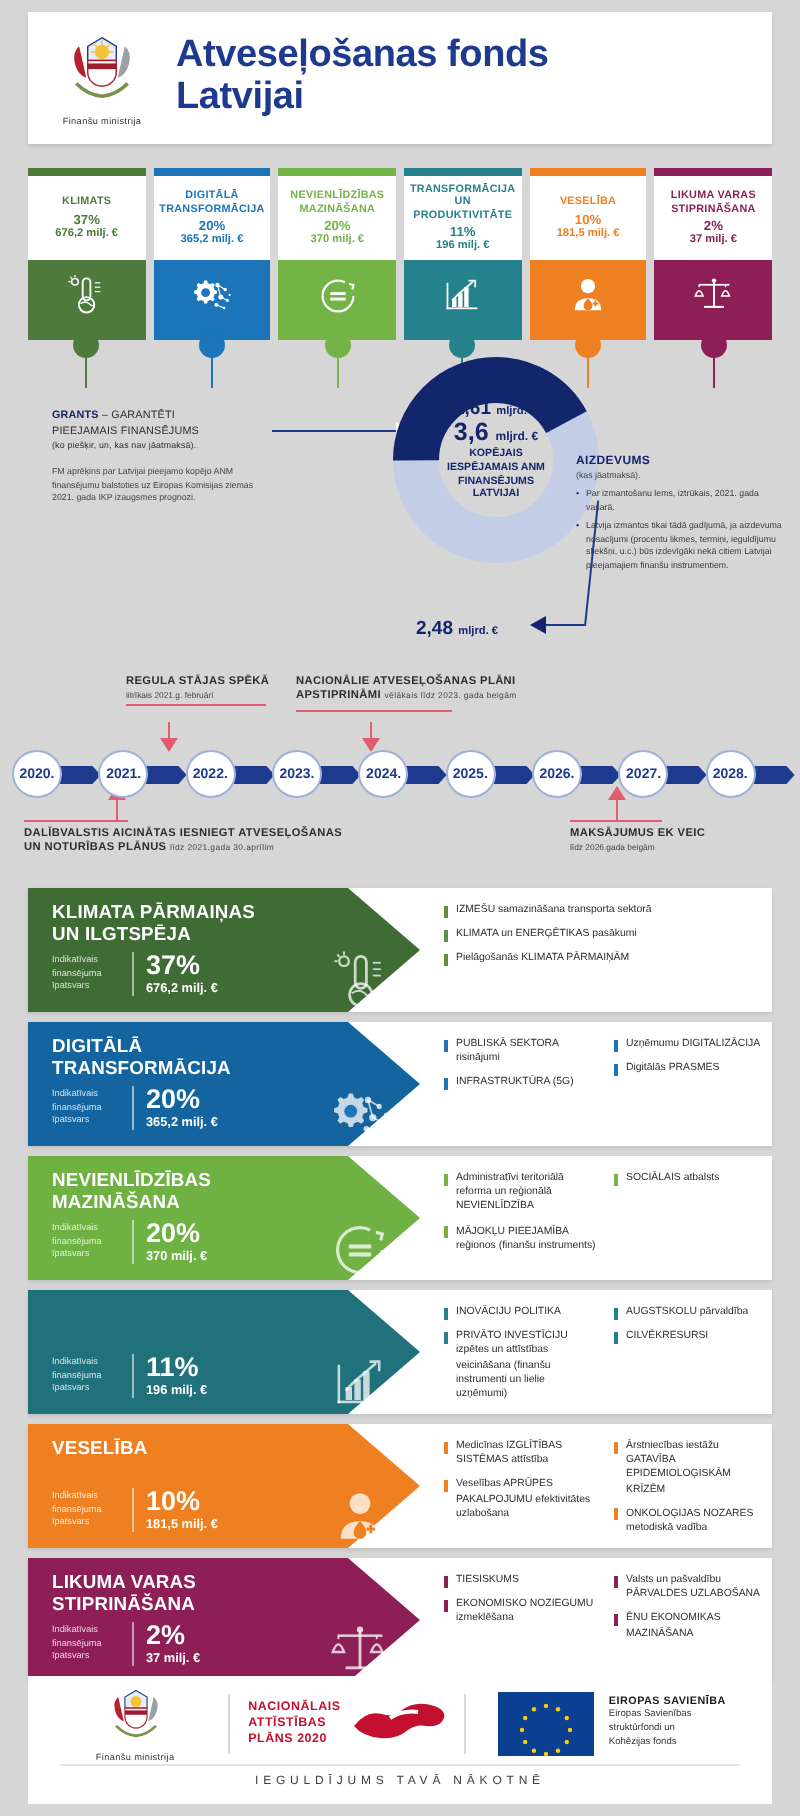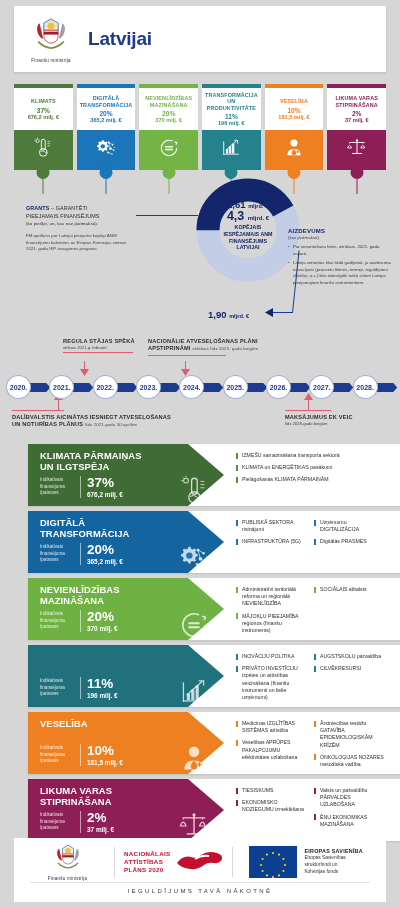--- a/index.html
+++ b/index.html
@@ -84,21 +84,21 @@
   .chev svg { width:100%; height:100%; display:block; }
 
   .ann { position:absolute; }
   .ann .a1 { font-size:5.6px; font-weight:bold; color:#2d2d2d; letter-spacing:.2px; line-height:1.3;}
   .ann .a2 { font-size:4.2px; color:#444; font-weight:normal; }
   .ann .rule { height:1px; background:#e05c70; }
   .vline { position:absolute; width:1px; background:#e05c70; }
 
   
   .rows { position:absolute; left:0; top:444px; width:400px; }
-  .prow { position:relative; margin:0 0 5px 14px; height:62px; }
+  .prow { position:relative; margin:0 0 5px 0; height:62px; }
   .prow .white { position:absolute; left:14px; top:0; width:372px; height:100%; background:#fff; box-shadow:0 1px 2px rgba(0,0,0,.10); }
   .arrowbox { position:absolute; left:14px; top:0; height:100%; width:196px; }
   .arrowbox svg { position:absolute; inset:0; width:100%; height:100%; }
   .arrow-content { position:absolute; inset:0; padding:7px 0 0 12px; color:#fff; }
   .ptitle { font-weight:bold; font-size:9.4px; line-height:1.16; letter-spacing:.1px; }
   .ptitle.small { font-size:7.4px; }
   .pmeta { position:absolute; left:12px; bottom:8px; display:flex; align-items:center; }
   .pmeta .lab { font-size:4.6px; line-height:1.35; opacity:.82; width:34px; }
   .pmeta .divider { width:1px; height:22px; background:rgba(255,255,255,.55); margin:0 6px; }
   .pmeta .vals .pct { font-weight:bold; font-size:13.5px; line-height:1; }
@@ -142,20 +142,21 @@
         </g>
         <path d="M20 20 h20 v8 a10 10 0 0 1 -10 10 a10 10 0 0 1 -10 -10 z" fill="#fff" stroke="#b01c2e" stroke-width="1"></path>
         <rect x="20" y="22" width="20" height="4" fill="#9d1c2e"></rect>
         <path d="M14 10 q-5 4 -3 12 q2 8 8 10" fill="#b8202e"></path>
         <path d="M46 10 q5 4 3 12 q-2 8 -8 10" fill="#9aa0a6"></path>
         <path d="M12 36 q8 8 18 9 q10 -1 18 -9" stroke="#7a8f4a" stroke-width="2.5" fill="none"></path>
       </svg>
       <div class="crest-cap">Finanšu ministrija</div>
     </div>
     <div>
+      <div class="header-title">Atveseļošanas fonds</div>
       <div class="header-title">Latvijai</div>
     </div>
   </div>
 
   <div class="cards" id="cards">
       <div class="card">
         <div class="topbar" style="background:#4e7a3c"></div>
         <div class="body">
           <div class="cname" style="color:#4e7a3c">KLIMATS</div>
           <div class="cpct" style="color:#4e7a3c">37%</div>
@@ -313,27 +314,27 @@
     <svg style="position:absolute; left:198px; top:35px; width:9px; height:9px;" viewBox="0 0 9 9">
         <path d="M0 0 L8 4.5 L0 9 Z" fill="#fff"></path>
       </svg>
 
     <div class="donut">
       <svg viewBox="0 0 104 104">
         <circle cx="52" cy="52" r="40" fill="none" stroke="#c3cde6" stroke-width="23"></circle>
         <circle cx="52" cy="52" r="40" fill="none" stroke="#14266b" stroke-width="23" stroke-dasharray="106 145" stroke-dashoffset="63" transform="rotate(-90 52 52)"></circle>
       </svg>
       <div class="center-text">
-        <div class="big"><span style="font-size:12.5px">4,3</span> <span>mljrd. €</span></div>
+        <div class="big"><span style="font-size:12.5px">3,6</span> <span>mljrd. €</span></div>
         <div class="sub" id="donut-caption">KOPĒJAIS<br>IESPĒJAMAIS ANM<br>FINANSĒJUMS<br>LATVIJAI</div>
       </div>
     </div>
 
     <div class="lbl-grants"><span style="font-size:9.5px">1,61</span> <span>mljrd. €</span></div>
-    <div class="lbl-loan"><span style="font-size:9.5px">1,90</span> <span>mljrd. €</span></div>
+    <div class="lbl-loan"><span style="font-size:9.5px">2,48</span> <span>mljrd. €</span></div>
 
     <svg style="position:absolute; left:264px; top:132px; width:9px; height:9px;" viewBox="0 0 9 9">
         <path d="M9 0 L1 4.5 L9 9 Z" fill="#14266b"></path>
       </svg>
     <div class="lead-line" style="left:273px; top:136px; width:20px; height:1px;"></div>
     <div class="lead-line" style="left:292px; top:74px; width:1px; height:63px; transform:rotate(6deg); transform-origin:bottom;"></div>
 
     <div class="txt-right">
       <div class="h">AIZDEVUMS</div>
       <div class="s">(kas jāatmaksā).</div>

